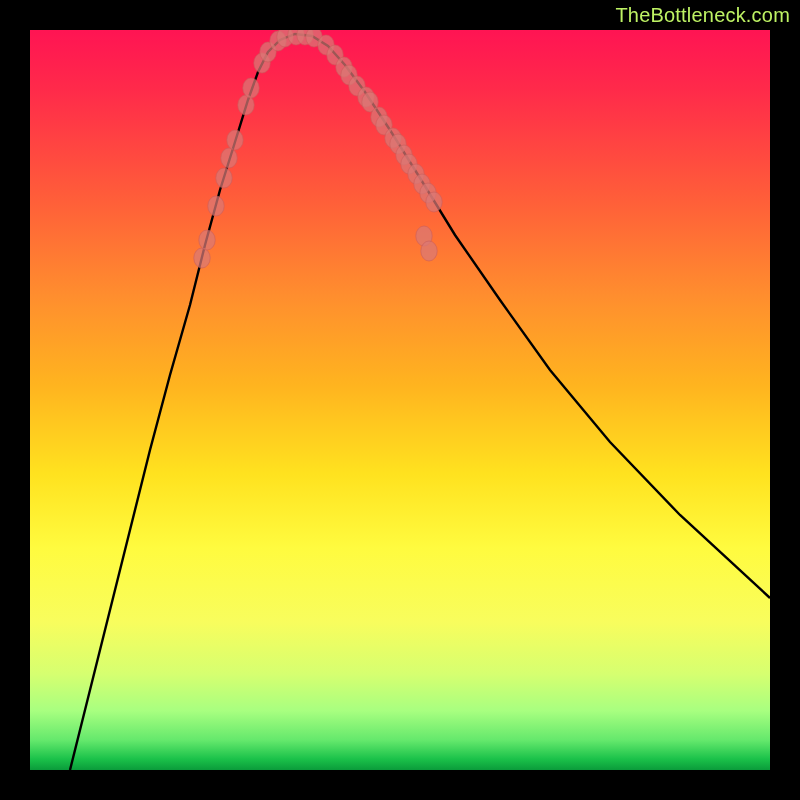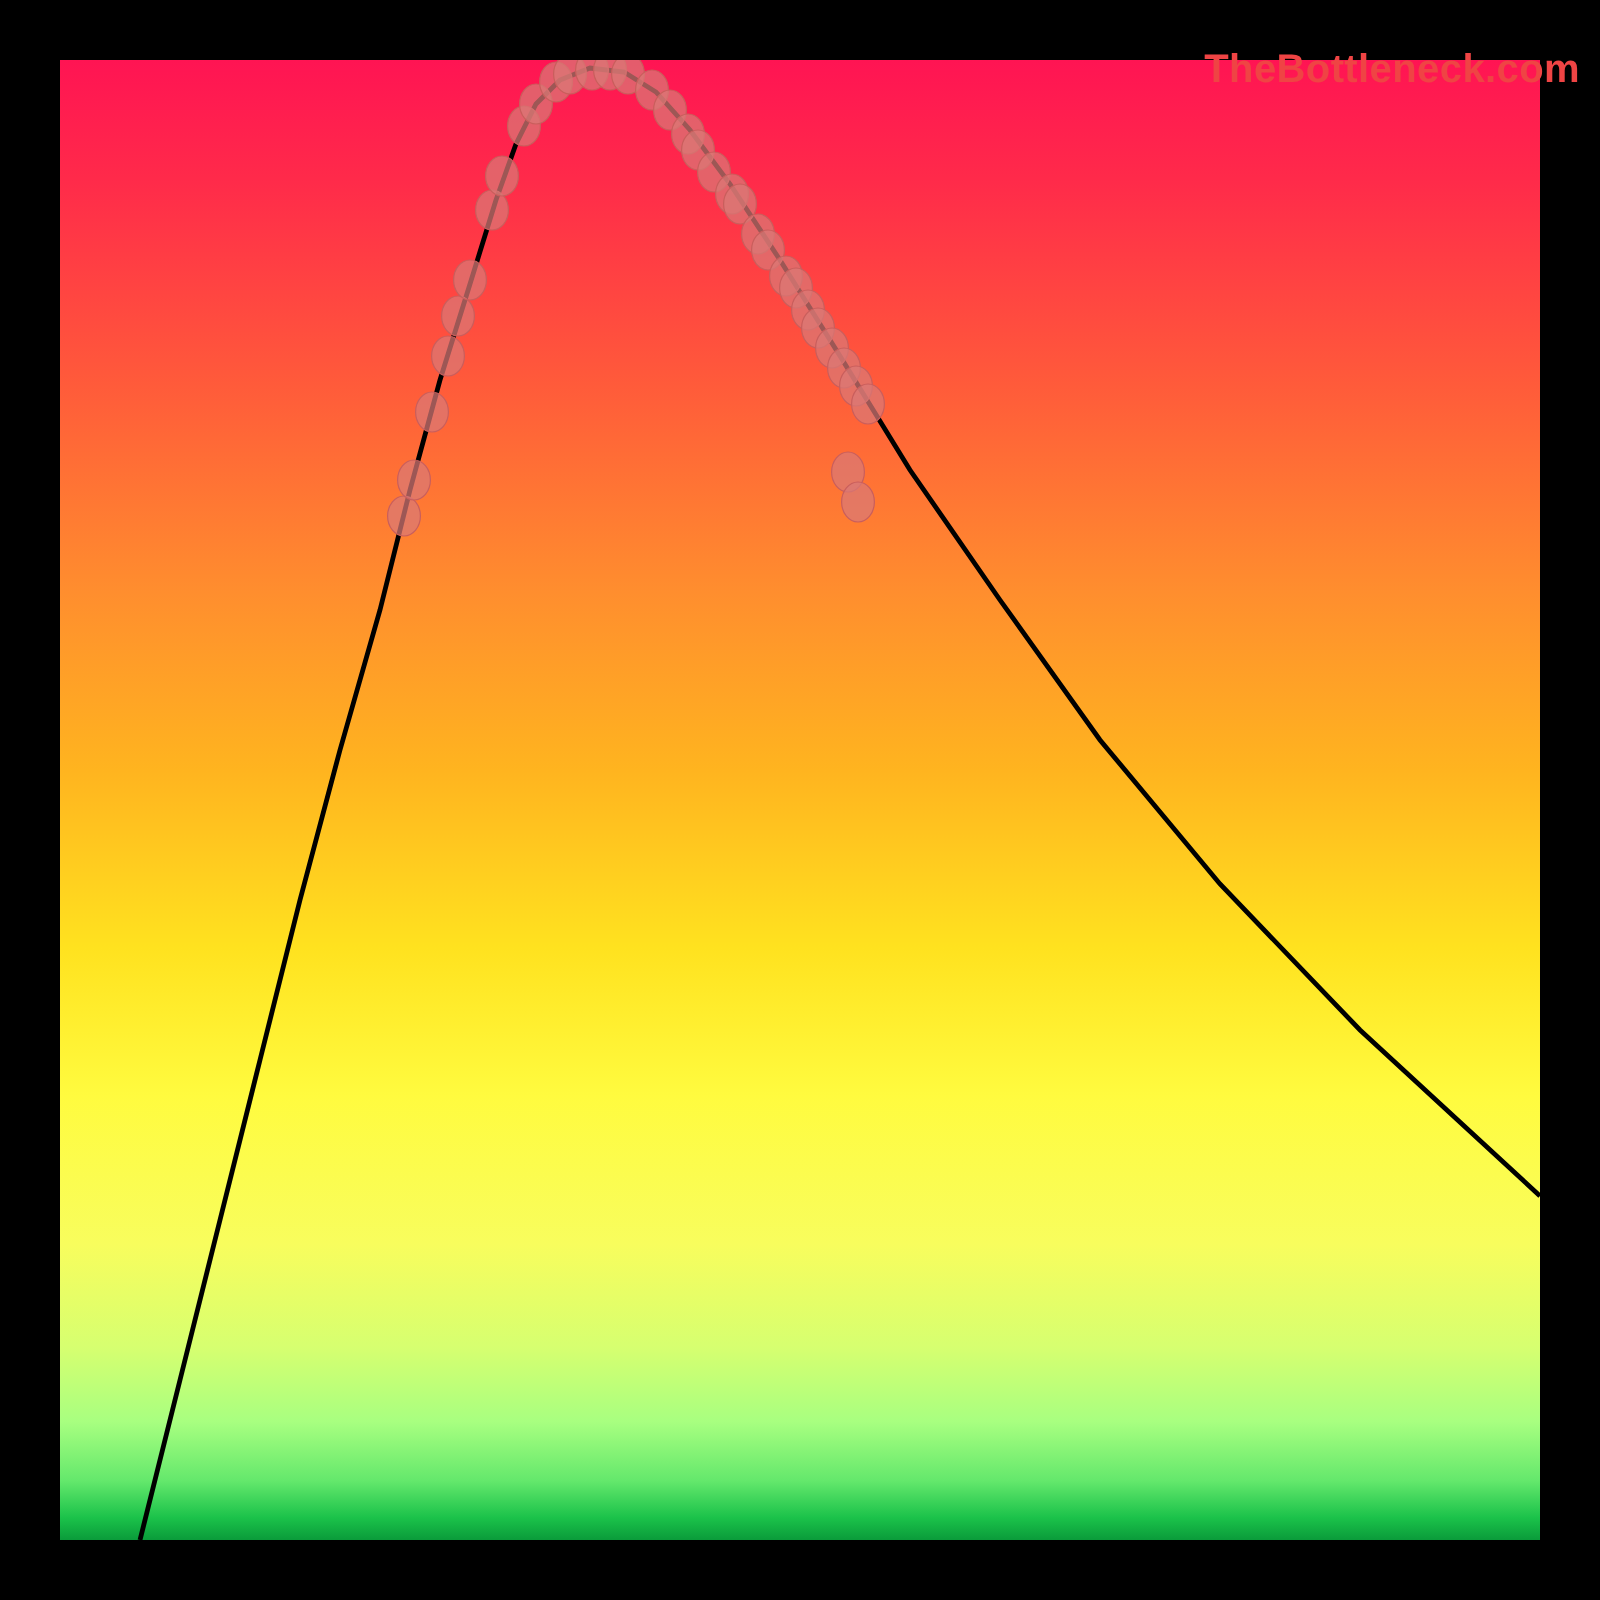--- a/index.html
+++ b/index.html
@@ -14,26 +14,25 @@
   .outer {
     width: 800px;
     height: 800px;
     background: #000;
     position: relative;
   }
   .watermark {
     position: absolute;
     top: 4px;
     right: 10px;
-    color: #ef4444;
+    color: #bef264;
     font-size: 20px;
-    font-weight: 700;
+    font-weight: 400;
     letter-spacing: 0.2px;
     z-index: 5;
-    margin-top: 20px;
   }
   .plot-area {
     position: absolute;
     left: 30px;
     top: 30px;
     width: 740px;
     height: 740px;
     
     background: linear-gradient(
       to bottom,

